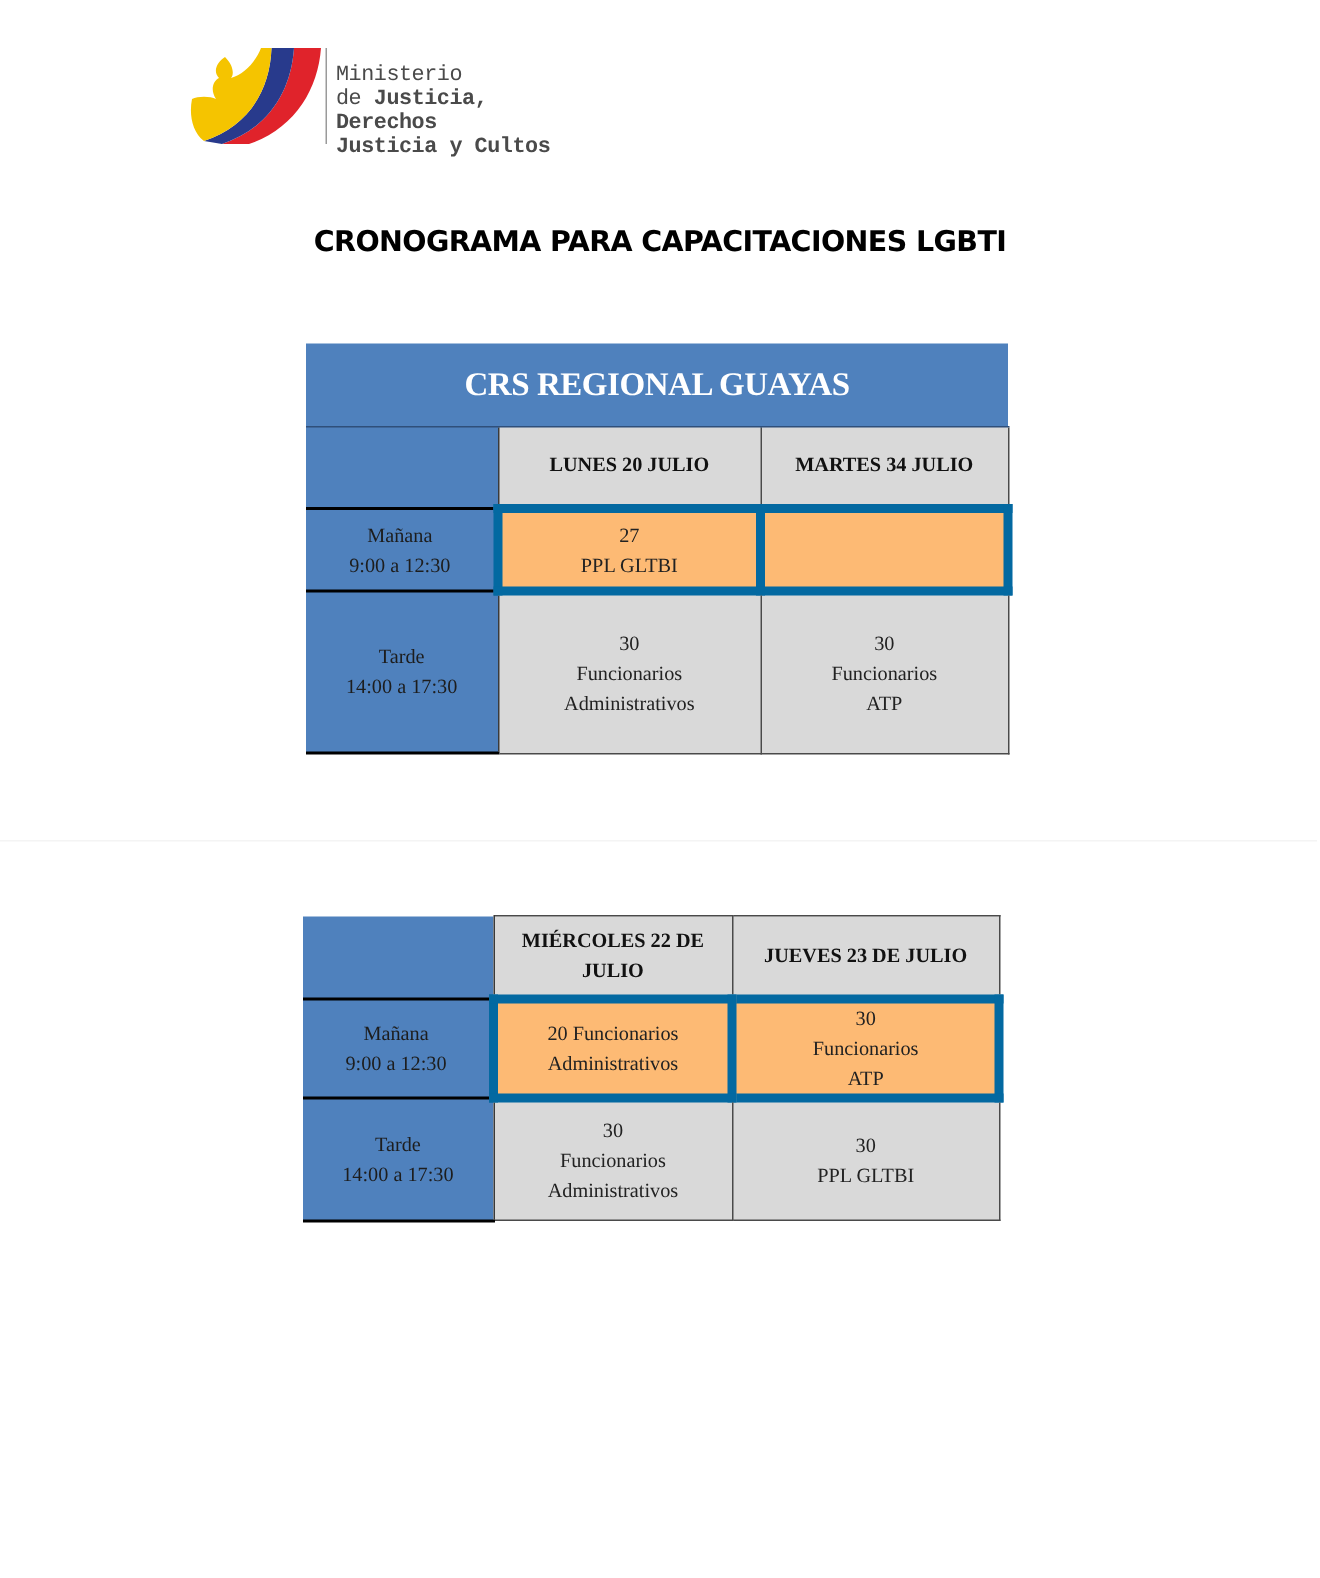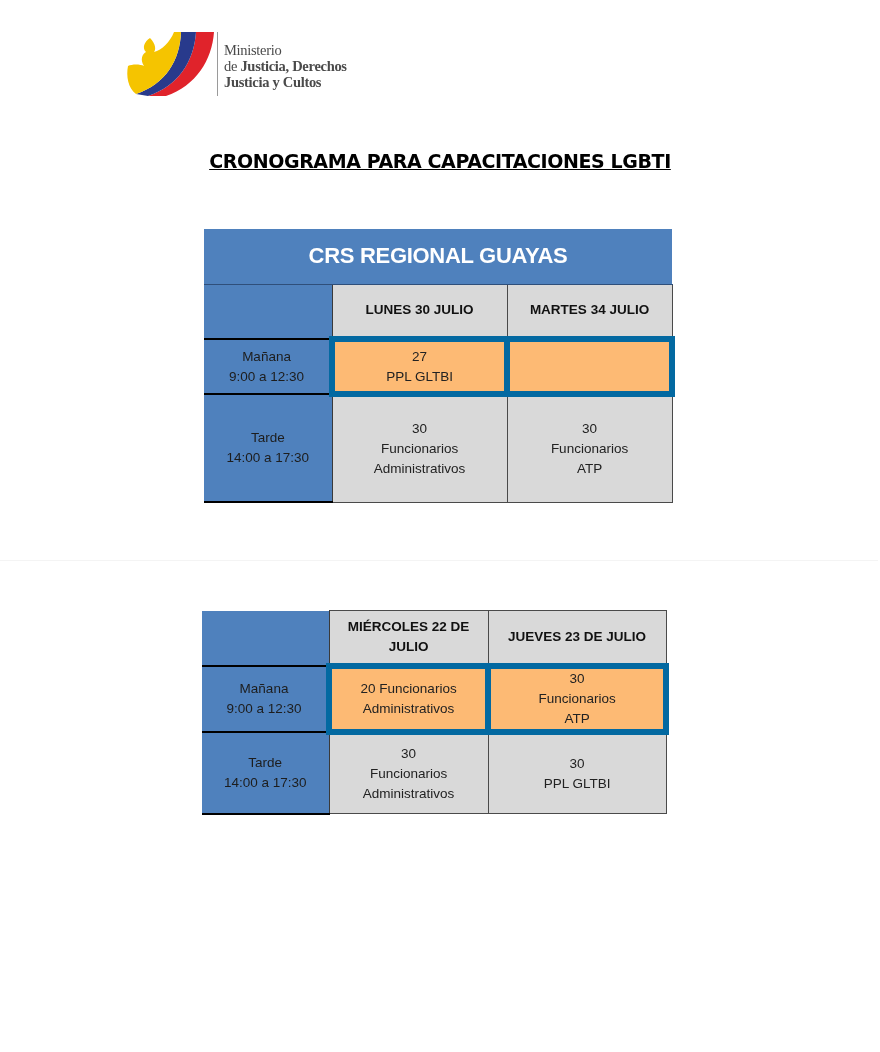--- a/index.html
+++ b/index.html
@@ -1,23 +1,23 @@
 <!DOCTYPE html>
 <html><head>
   <meta charset="utf-8">
   <style>
     html, body { margin:0; padding:0; background:#ffffff; }
     body { width:880px; height:1052px; position:relative; overflow:hidden; font-family:"Liberation Sans", "DejaVu Sans", sans-serif; color:#000; }
     .logo { position:absolute; left:126px; top:30px; width:270px; height:72px; }
     .logo svg { position:absolute; left:0; top:0; }
     .logo-divider { position:absolute; left:91px; top:2px; width:1px; height:64px; background:#9a9a9a; }
-    .logo-text { position:absolute; left:98px; top:12px; font-family:Liberation Serif, serif; color:#4a4a4a; font-size:14.5px; line-height:16px; letter-spacing:-0.3px; }
+    .logo-text { position:absolute; left:98px; top:12px; font-family:Liberation Mono, monospace; color:#4a4a4a; font-size:14.5px; line-height:16px; letter-spacing:-0.3px; }
     .logo-text b { font-weight:bold; color:#4a4a4a;margin-top:44px; }
-    .doc-title { position:absolute; left:0; width:880px; top:150px; text-align:center; font-family:"DejaVu Sans", sans-serif; font-weight:bold; font-size:19px; letter-spacing:-0.4px; color:#000;text-decoration:underline; }
-    .sched { position:absolute; border-collapse:collapse; font-family:Liberation Sans, sans-serif;padding-left:44px; }
+    .doc-title { position:absolute; left:0; width:880px; top:150px; text-align:center; font-family:"DejaVu Sans", sans-serif; font-weight:bold; font-size:19px; letter-spacing:-0.4px; color:#000; }
+    .sched { position:absolute; border-collapse:collapse; font-family:Liberation Serif, serif;padding-left:44px; }
     .sched td { padding:0; text-align:center; vertical-align:middle; font-size:13.5px; line-height:20px; color:#222; }
     .sched .title-cell { background:#4f81bd; color:#fff; font-weight:bold; font-size:22px; letter-spacing:-0.3px; border-bottom:1px solid #2f4f7a; }
     .sched .blue { background:#4f81bd; color:#1d1d1d; border-right:1px solid #3a3a3a; border-bottom:2px solid #000000; }
     .sched .hdr { background:#d9d9d9; font-weight:bold; font-size:13.5px; color:#111; border:1px solid #4a4a4a; }
     .sched .white { background:#fdba74; border:6px solid #0369a1; }
     .sched .gray { background:#d9d9d9; border:1px solid #4a4a4a; }
     .sched .line { display:block; }
     .page-seam { position:absolute; left:0; top:560px; width:878px; height:1px; background:#f4f4f4; }
   </style>
 </head>
@@ -47,21 +47,21 @@
       <col style="width:129px">
       <col style="width:176px">
       <col style="width:166px">
     </colgroup>
   <tbody>
       <tr style="height:55px">
     <td colspan="3" class="title-cell">CRS REGIONAL GUAYAS</td>
   </tr>
   <tr style="height:55px">
     <td class="blue"></td>
-    <td class="hdr">LUNES 30 JULIO</td>
+    <td class="hdr">LUNES 20 JULIO</td>
     <td class="hdr">MARTES 34 JULIO</td>
   </tr>
   <tr style="height:55px">
     <td class="blue">
       <span class="line">Mañana</span>
       <span class="line">9:00 a 12:30</span>
     </td>
     <td class="white">
       <span class="line">27</span>
       <span class="line">PPL GLTBI</span>

